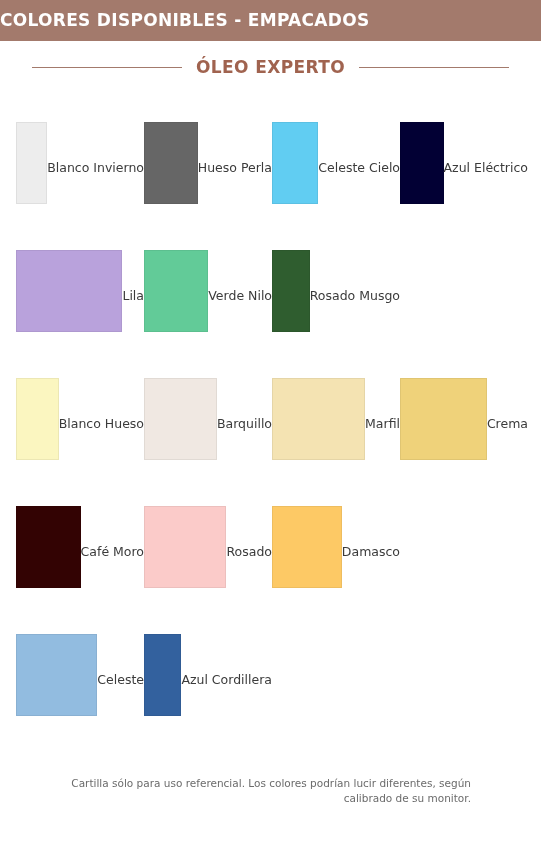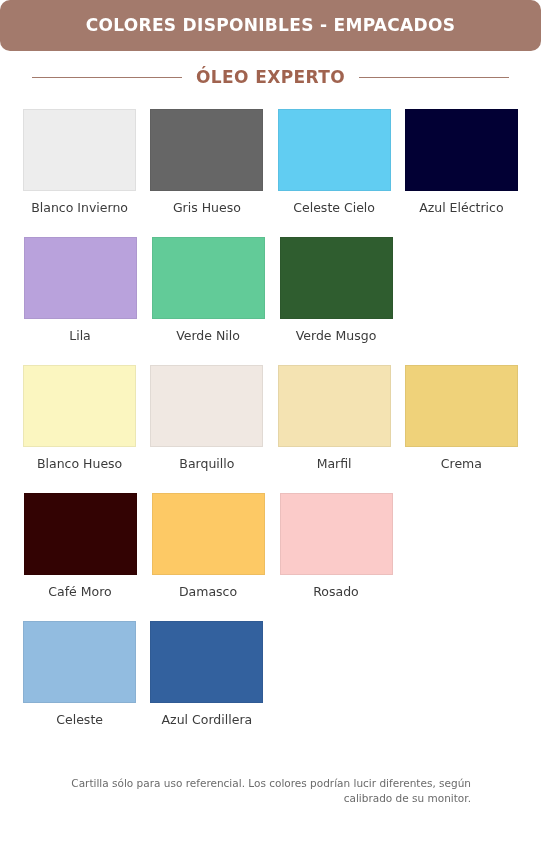--- a/index.html
+++ b/index.html
@@ -14,27 +14,26 @@
     width: 541px;
     height: 846px;
     position: relative;
     background: #ffffff;
     display: flex;
     flex-direction: column;
   }
 
   
   .header-bar {
-    height: 51px;
+    height: 41px;
     background: #a37a6c;
     display: flex;
     align-items: center;
-    justify-content: center;
+    justify-content: flex-start;
     flex: 0 0 auto;
-    border-radius: 10px;
   }
   .header-title {
     color: #ffffff;
     font-size: 17px;
     font-weight: bold;
     letter-spacing: 0.3px;
     text-align: center;
     line-height: 1;
   }
 
@@ -68,21 +67,21 @@
     padding: 6px 16px 0 16px;
   }
   .row {
     display: flex;
     height: 128px;
   }
   .cell {
     width: 128px;
     margin-right: 0;
     display: flex;
-    flex-direction: column;
+    flex-direction: row;
     align-items: center;
   }
   .cell.spacer { visibility: hidden; }
   .swatch {
     width: 113px;
     height: 82px;
     border: 1px solid rgba(0,0,0,0.06);
   }
   .swatch-label {
     margin-top: 10px;
@@ -121,21 +120,21 @@
   </div>
 
   <div class="grid" id="swatch-grid">
       <div class="row">
         <div class="cell">
           <div class="swatch" style="background: rgb(237, 237, 237);"></div>
           <div class="swatch-label">Blanco Invierno</div>
         </div>
         <div class="cell">
           <div class="swatch" style="background: rgb(102, 102, 102);"></div>
-          <div class="swatch-label">Gris Hueso</div>
+          <div class="swatch-label">Hueso Perla</div>
         </div>
         <div class="cell">
           <div class="swatch" style="background: rgb(97, 205, 242);"></div>
           <div class="swatch-label">Celeste Cielo</div>
         </div>
         <div class="cell">
           <div class="swatch" style="background: rgb(2, 0, 52);"></div>
           <div class="swatch-label">Azul Eléctrico</div>
         </div>
       </div>
@@ -143,21 +142,21 @@
         <div class="cell">
           <div class="swatch" style="background: rgb(185, 162, 220);"></div>
           <div class="swatch-label">Lila</div>
         </div>
         <div class="cell">
           <div class="swatch" style="background: rgb(98, 203, 152);"></div>
           <div class="swatch-label">Verde Nilo</div>
         </div>
         <div class="cell">
           <div class="swatch" style="background: rgb(47, 93, 47);"></div>
-          <div class="swatch-label">Verde Musgo</div>
+          <div class="swatch-label">Rosado Musgo</div>
         </div>
       </div>
       <div class="row">
         <div class="cell">
           <div class="swatch" style="background: rgb(251, 246, 192);"></div>
           <div class="swatch-label">Blanco Hueso</div>
         </div>
         <div class="cell">
           <div class="swatch" style="background: rgb(240, 232, 226);"></div>
           <div class="swatch-label">Barquillo</div>
@@ -170,26 +169,26 @@
           <div class="swatch" style="background: rgb(239, 210, 122);"></div>
           <div class="swatch-label">Crema</div>
         </div>
       </div>
       <div class="row">
         <div class="cell">
           <div class="swatch" style="background: rgb(51, 3, 3);"></div>
           <div class="swatch-label">Café Moro</div>
         </div>
         <div class="cell">
+          <div class="swatch" style="background: rgb(251, 203, 201);"></div>
+          <div class="swatch-label">Rosado</div>
+        </div>
+        <div class="cell">
           <div class="swatch" style="background: rgb(253, 201, 101);"></div>
           <div class="swatch-label">Damasco</div>
-        </div>
-        <div class="cell">
-          <div class="swatch" style="background: rgb(251, 203, 201);"></div>
-          <div class="swatch-label">Rosado</div>
         </div>
       </div>
       <div class="row">
         <div class="cell">
           <div class="swatch" style="background: rgb(146, 188, 224);"></div>
           <div class="swatch-label">Celeste</div>
         </div>
         <div class="cell">
           <div class="swatch" style="background: rgb(51, 97, 158);"></div>
           <div class="swatch-label">Azul Cordillera</div>

